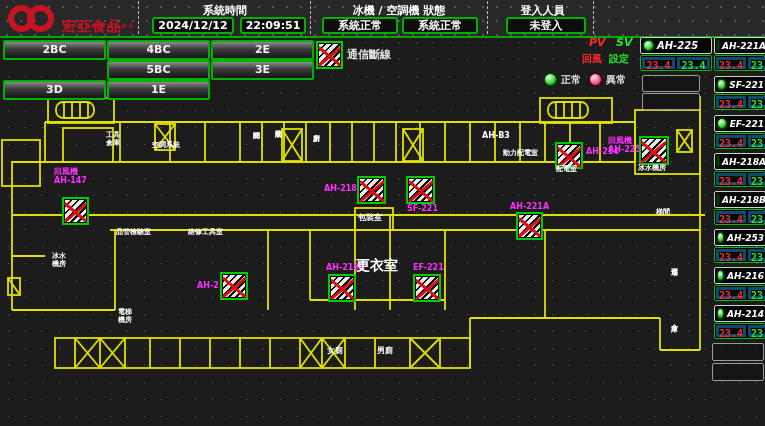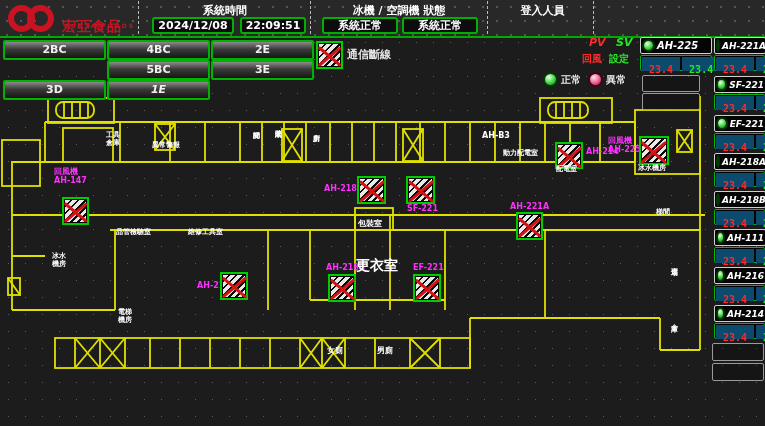--- a/index.html
+++ b/index.html
@@ -39,21 +39,21 @@
   .txt{font-size:11px;font-weight:bold;color:#e8e8e8;}
   .pv{color:#ff2a2a;}.sv{color:#27e827;}
   .mag{color:#ff30ff;font-size:8px;font-weight:bold;line-height:9px;white-space:pre;}
   .room{color:#fff;font-size:7px;font-weight:bold;line-height:8px;white-space:pre;}
   .vert{writing-mode:vertical-rl;text-orientation:upright;letter-spacing:1px;}
   
   .uname{display:flex;align-items:center;gap:2px;background:#050505;border:1px solid #cfcfcf;
          border-radius:2px;padding:0 1px;}
   .uname .nm{color:#fff;font-size:9px;font-weight:bold;font-style:italic;white-space:nowrap;}
   .vals{display:flex;border:1px solid #00bb00;border-radius:2px;background:#000;}
-  .vbox{flex:1;border:7px solid #0c4a6e;margin:1px;background:#050505;text-align:center;
+  .vbox{flex:1;border:3px solid #0c4a6e;margin:1px;background:#050505;text-align:center;
         font-family:"DejaVu Sans Mono",monospace;font-size:10px;font-weight:bold;line-height:12px;}
   .empty-slot{border:1px solid #9a9a9a;border-radius:2px;background:rgba(0,0,0,0.25);}
   
   .toolbar{left:0;top:401px;width:765px;height:25px;background:#000;}
   .btn-blue{position:absolute;top:2px;width:123px;height:21px;
         background:linear-gradient(#9db2e4,#47639f 45%,#273a6d);
         border:2px solid #00b300;border-radius:3px;color:#fff;font-size:12px;font-weight:bold;
         text-align:center;line-height:20px;cursor:pointer;}
 </style>
 </head>
@@ -122,36 +122,37 @@
     <div class="logo-circle abs" style="left:19px;top:0;"></div>
   </div>
   <div class="abs brand" style="left:62px;top:6px;">宏亞食品</div>
   <div class="abs brand-en" style="left:64px;top:22px;">HUNYA FOODS</div>
   <div class="abs hsep" style="left:138px;"></div>
   <div class="abs hsep" style="left:310px;"></div>
   <div class="abs hsep" style="left:487px;"></div>
   <div class="abs hsep" style="left:593px;"></div>
 
   <div class="abs htitle" style="left:150px;top:3px;width:150px;">系統時間</div>
-  <div class="abs gbox" style="left:152px;top:17px;width:78px;height:13px;">2024/12/08</div>
+  <div class="abs gbox" style="left:152px;top:17px;width:78px;height:13px;">2024/12/12</div>
   <div class="abs gbox" style="left:240px;top:17px;width:62px;height:13px;">22:09:51</div>
 
   <div class="abs htitle" style="left:315px;top:3px;width:168px;">冰機 / 空調機 狀態</div>
   <div class="abs gbox" style="left:322px;top:17px;width:72px;height:13px;">系統正常</div>
   <div class="abs gbox" style="left:402px;top:17px;width:72px;height:13px;">系統正常</div>
 
   <div class="abs htitle" style="left:495px;top:3px;width:95px;">登入人員</div>
+  <div class="abs gbox" style="left:506px;top:17px;width:76px;height:13px;">未登入</div>
 
   <div class="abs btn-floor" style="left:3px;top:40px;">2BC</div>
   <div class="abs btn-floor" style="left:107px;top:40px;">4BC</div>
   <div class="abs btn-floor" style="left:211px;top:40px;">2E</div>
   <div class="abs btn-floor" style="left:107px;top:60px;">5BC</div>
   <div class="abs btn-floor" style="left:211px;top:60px;">3E</div>
   <div class="abs btn-floor" style="left:3px;top:80px;">3D</div>
-  <div class="abs btn-floor" style="left:107px;top:80px;font-style:italic;">1E</div>
+  <div class="abs btn-floor" style="left:107px;top:80px;">1E</div>
 
   <div class="abs equip" style="left:316px;top:41px;width:23px;height:24px;"></div>
   <div class="abs txt" style="left:347px;top:47px;">通信斷線</div>
 
   <div class="abs txt pv" style="left:589px;top:36px;font-style:italic;">PV</div>
   <div class="abs txt sv" style="left:616px;top:36px;font-style:italic;">SV</div>
   <div class="abs txt pv" style="left:582px;top:52px;font-size:10px;">回風</div>
   <div class="abs txt sv" style="left:609px;top:52px;font-size:10px;">設定</div>
 
   <div class="abs lamp" style="left:543px;top:72px;width:11px;height:11px;"></div>
@@ -210,21 +211,21 @@
     <span class="lamp" style="width:9px;height:9px;"></span>
     <span class="nm">AH-218B</span>
   </div>
   <div class="abs vals" style="left:714px;top:209px;width:49px;height:14px;">
     <span class="vbox pv">23.4</span>
     <span class="vbox sv">23.4</span>
   </div>
 
   <div class="abs uname" style="left:714px;top:229px;width:48px;height:15px;">
     <span class="lamp" style="width:9px;height:9px;"></span>
-    <span class="nm">AH-111</span>
+    <span class="nm">AH-253</span>
   </div>
   <div class="abs vals" style="left:714px;top:247px;width:49px;height:14px;">
     <span class="vbox pv">23.4</span>
     <span class="vbox sv">23.4</span>
   </div>
 
   <div class="abs uname" style="left:714px;top:267px;width:48px;height:15px;">
     <span class="lamp" style="width:9px;height:9px;"></span>
     <span class="nm">AH-216</span>
   </div>
@@ -267,35 +268,35 @@
   <div class="abs equip" style="left:328px;top:274px;width:24px;height:24px;"></div>
 
   <div class="abs mag" style="left:413px;top:263px;">EF-221</div>
   <div class="abs equip" style="left:413px;top:274px;width:24px;height:24px;"></div>
 
   <div class="abs mag" style="left:510px;top:202px;">AH-221A</div>
   <div class="abs equip" style="left:516px;top:212px;width:23px;height:24px;"></div>
 
   <div class="abs room" style="left:106px;top:131px;">工具
 倉庫</div>
-  <div class="abs room" style="left:152px;top:141px;">異常警報</div>
+  <div class="abs room" style="left:152px;top:141px;">空調系統</div>
   <div class="abs room vert" style="left:252px;top:126px;">梯間</div>
   <div class="abs room vert" style="left:274px;top:124px;">茶水間</div>
   <div class="abs room vert" style="left:312px;top:128px;">廁所</div>
   <div class="abs room" style="left:482px;top:132px;font-size:8px;">AH-B3</div>
   <div class="abs room" style="left:503px;top:149px;">動力配電室</div>
   <div class="abs room" style="left:556px;top:165px;">配電室</div>
   <div class="abs room" style="left:638px;top:164px;">冰水機房</div>
   <div class="abs room" style="left:116px;top:228px;">品管檢驗室</div>
   <div class="abs room" style="left:188px;top:228px;">維修工具室</div>
   <div class="abs room" style="left:118px;top:308px;">電梯
 機房</div>
   <div class="abs room" style="left:52px;top:252px;">冰水
 機房</div>
-  <div class="abs room" style="left:358px;top:214px;font-size:8px;margin-top:6px;">包裝室</div>
+  <div class="abs room" style="left:358px;top:214px;font-size:8px;">包裝室</div>
   <div class="abs room" style="left:356px;top:261px;font-size:14px;">更衣室</div>
   <div class="abs room" style="left:327px;top:347px;font-size:8px;">女廁</div>
   <div class="abs room" style="left:377px;top:347px;font-size:8px;">男廁</div>
   <div class="abs room" style="left:656px;top:208px;">梯間</div>
   <div class="abs room vert" style="left:670px;top:262px;">賣場</div>
   <div class="abs room vert" style="left:670px;top:318px;">倉庫</div>
 
 
 </div>
 

